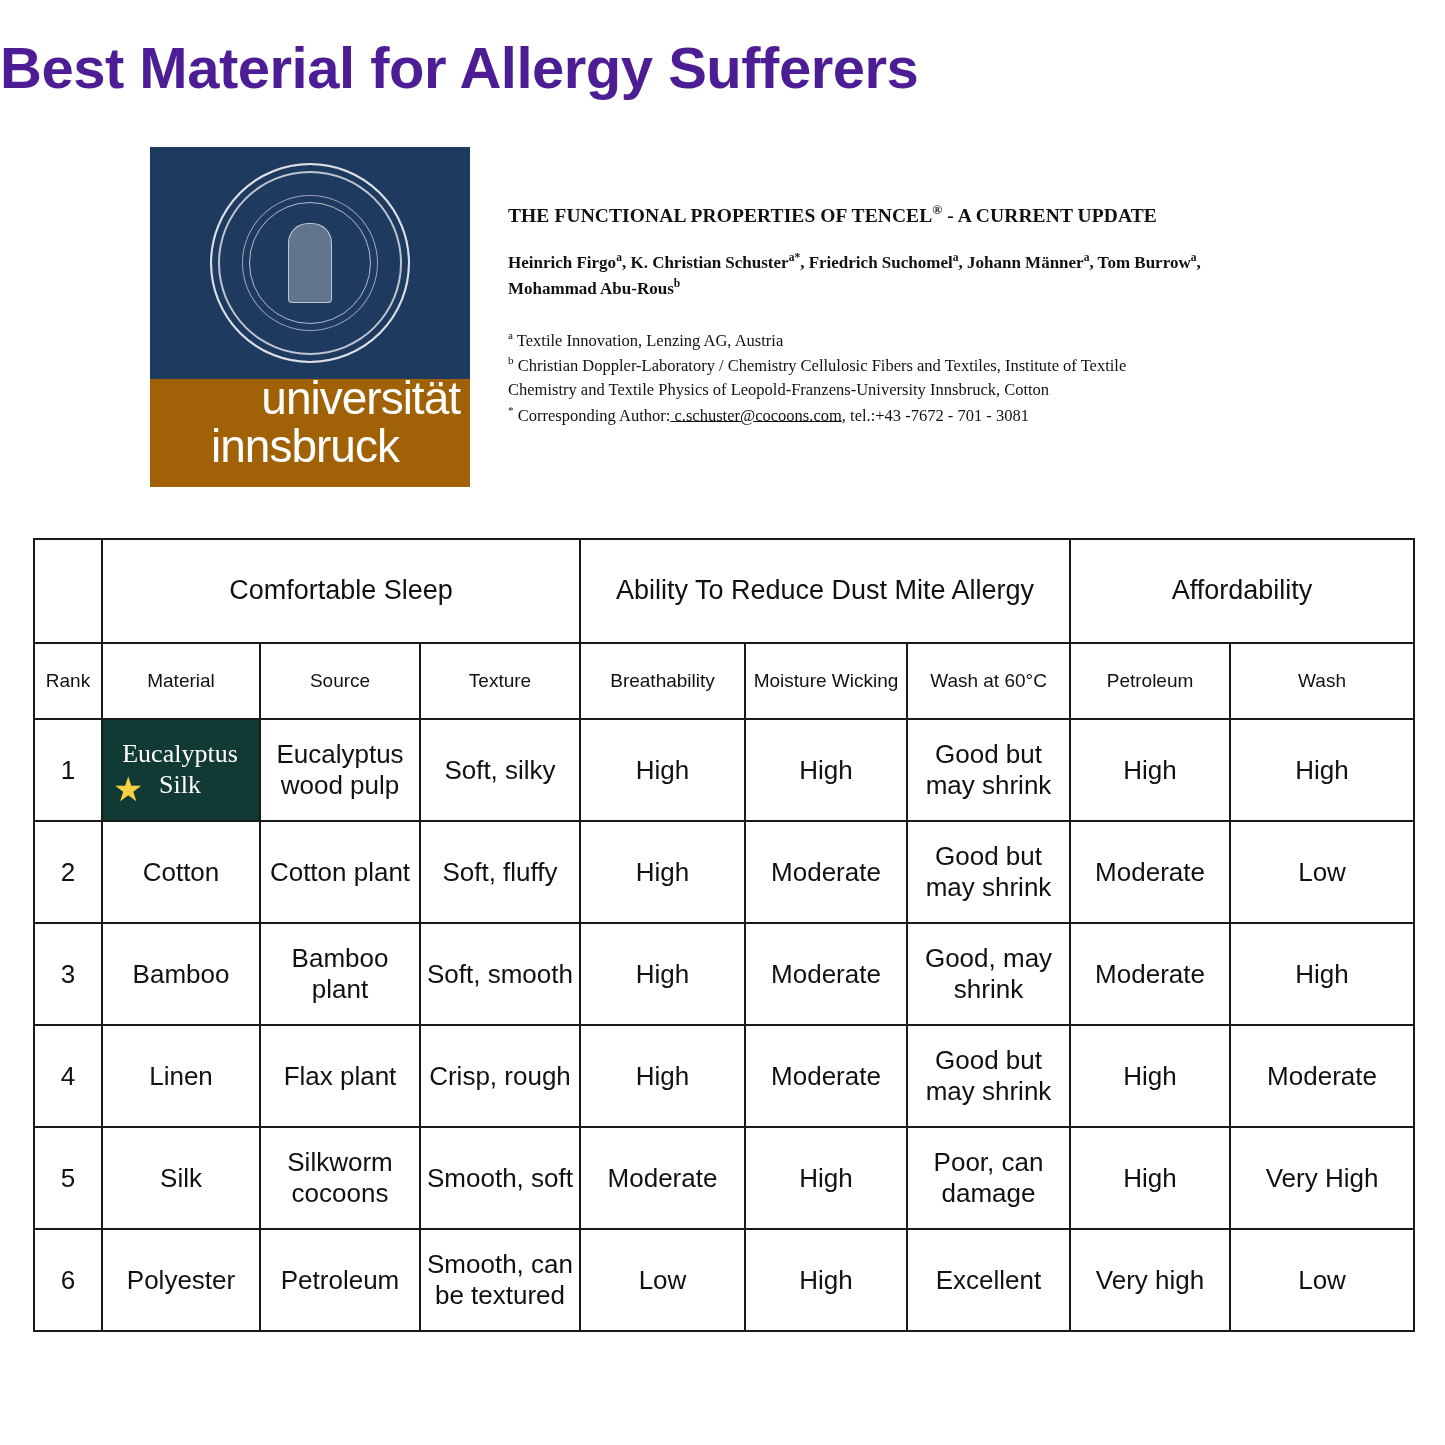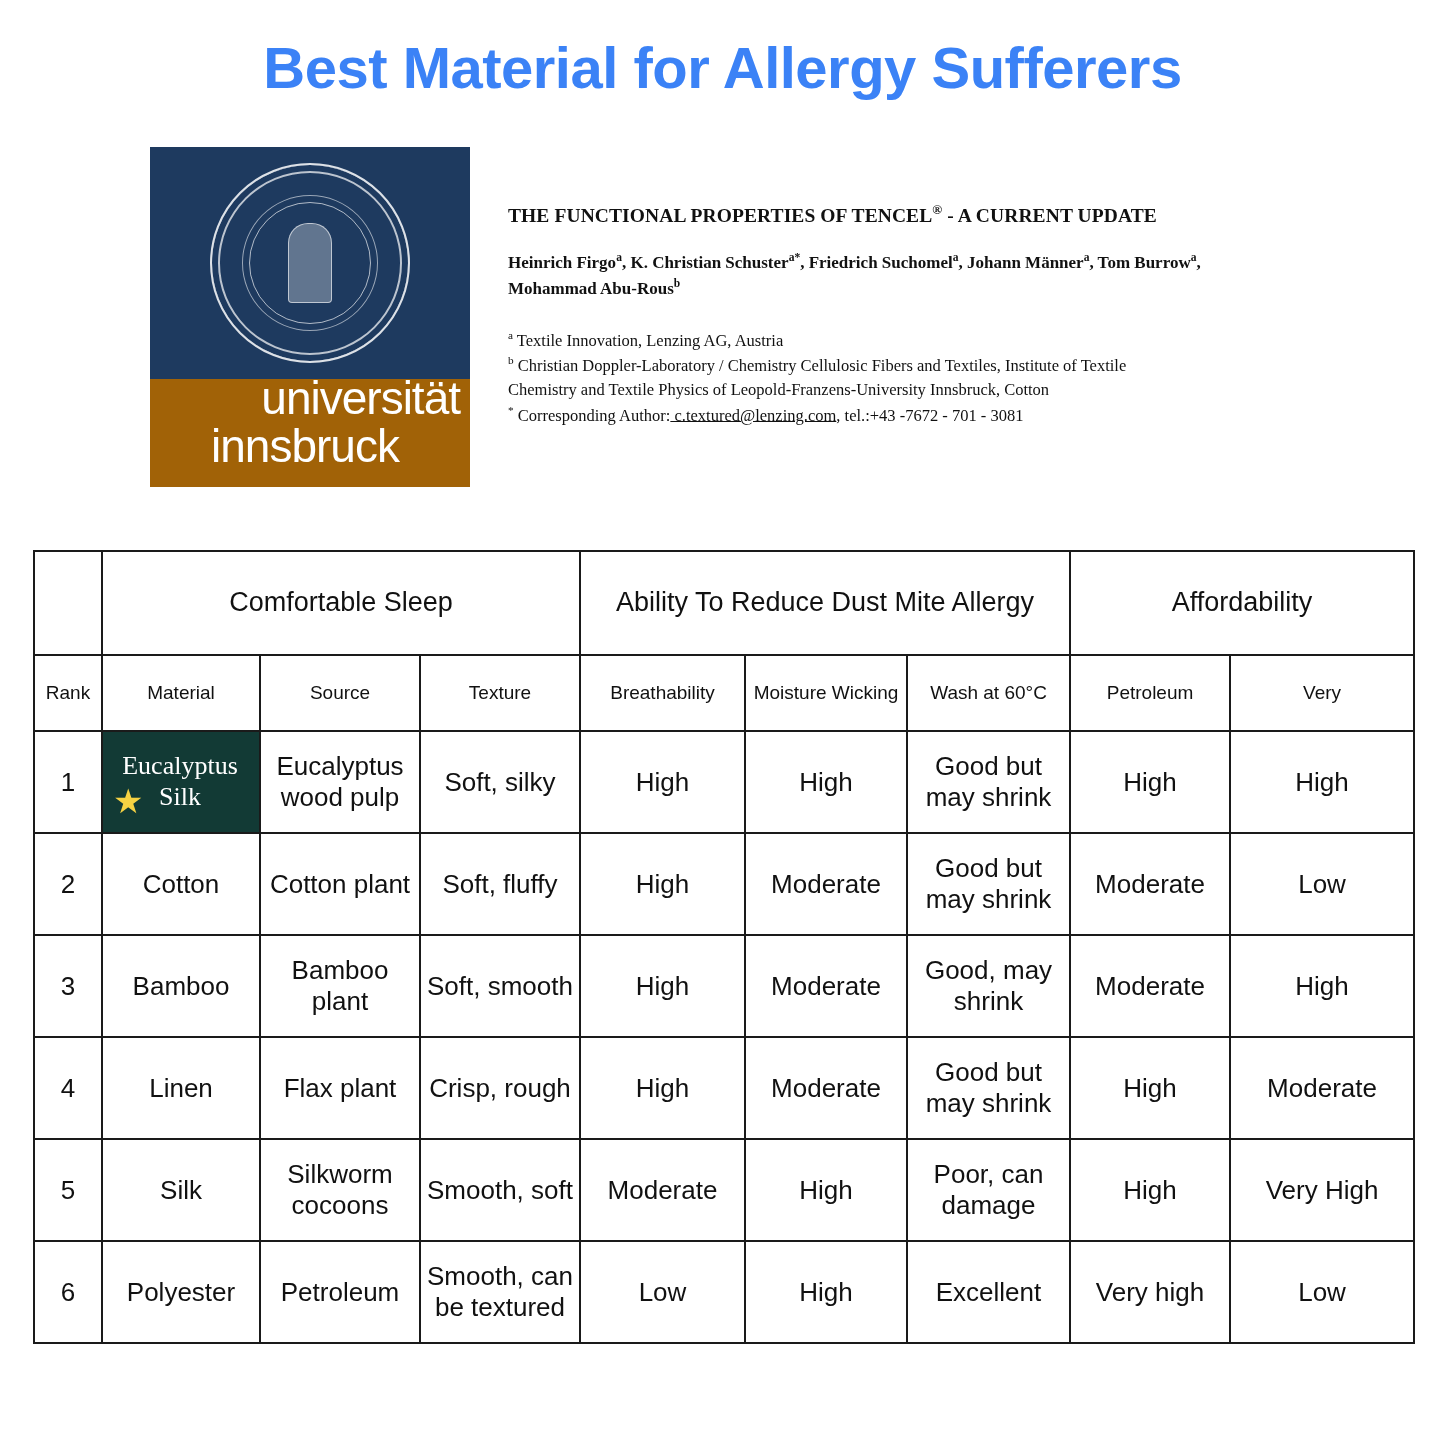--- a/index.html
+++ b/index.html
@@ -13,22 +13,22 @@
     font-family: "Liberation Sans", sans-serif;
     color: #111111;
     overflow: hidden;
     position: relative;
   }
 
   
   .page-title {
     font-size: 58px;
     font-weight: bold;
-    color: #3b82f6;
-    text-align: center;
+    color: #4c1d95;
+    text-align: left;
     letter-spacing: -0.5px;
     margin: 38px 0 0 0;
     line-height: 1.05;
   }
 
   
   .header-band {
     display: flex;
     align-items: flex-start;
     margin-top: 48px;
@@ -128,21 +128,20 @@
     text-decoration: underline;
   }
   sup { font-size: 68%; }
 
   
   .table-wrap {
     position: absolute;
     left: 33px;
     top: 538px;
     width: 1176px;
-    margin-top: 12px;
   }
   table.matrix {
     border-collapse: collapse;
     width: 1380px;
     table-layout: fixed;
   }
   table.matrix td, table.matrix th {
     border: 2px solid #1a1a1a;
     text-align: center;
     vertical-align: middle;
@@ -238,21 +237,21 @@
       <span>Mohammad Abu-Rous</span><sup>b</sup>
     </div>
 
     <div class="paper-affil">
       <sup>a</sup><span> Textile Innovation, Lenzing AG, Austria</span>
       <br>
       <sup>b</sup><span> Christian Doppler-Laboratory / Chemistry Cellulosic Fibers and Textiles, Institute of Textile</span>
       <br>
       <span>Chemistry and Textile Physics of Leopold-Franzens-University Innsbruck, Cotton</span>
       <br>
-      <sup>*</sup><span> Corresponding Author:</span><span class="corr-link"> c.textured@lenzing.com</span><span>, tel.:+43 -7672 - 701 - 3081</span>
+      <sup>*</sup><span> Corresponding Author:</span><span class="corr-link"> c.schuster@cocoons.com</span><span>, tel.:+43 -7672 - 701 - 3081</span>
     </div>
   </div>
 </div>
 
 <div class="table-wrap">
   <table class="matrix">
     <colgroup>
       <col class="c-rank">
         <col class="c-material">
         <col class="c-source">
@@ -272,21 +271,21 @@
       </tr>
       <tr class="col-head">
         <td>Rank</td>
         <td>Material</td>
         <td>Source</td>
         <td>Texture</td>
         <td>Breathability</td>
         <td>Moisture Wicking</td>
         <td>Wash at 60°C</td>
         <td>Petroleum</td>
-        <td>Very</td>
+        <td>Wash</td>
       </tr>
 
       <tr class="body-row">
         <td class="rank-cell">1</td>
         <td class="material-cell material-highlight">
           <span class="star">★</span>
           <span class="mtext">Eucalyptus Silk</span>
         </td>
         <td>Eucalyptus wood pulp</td>
         <td>Soft, silky</td>

